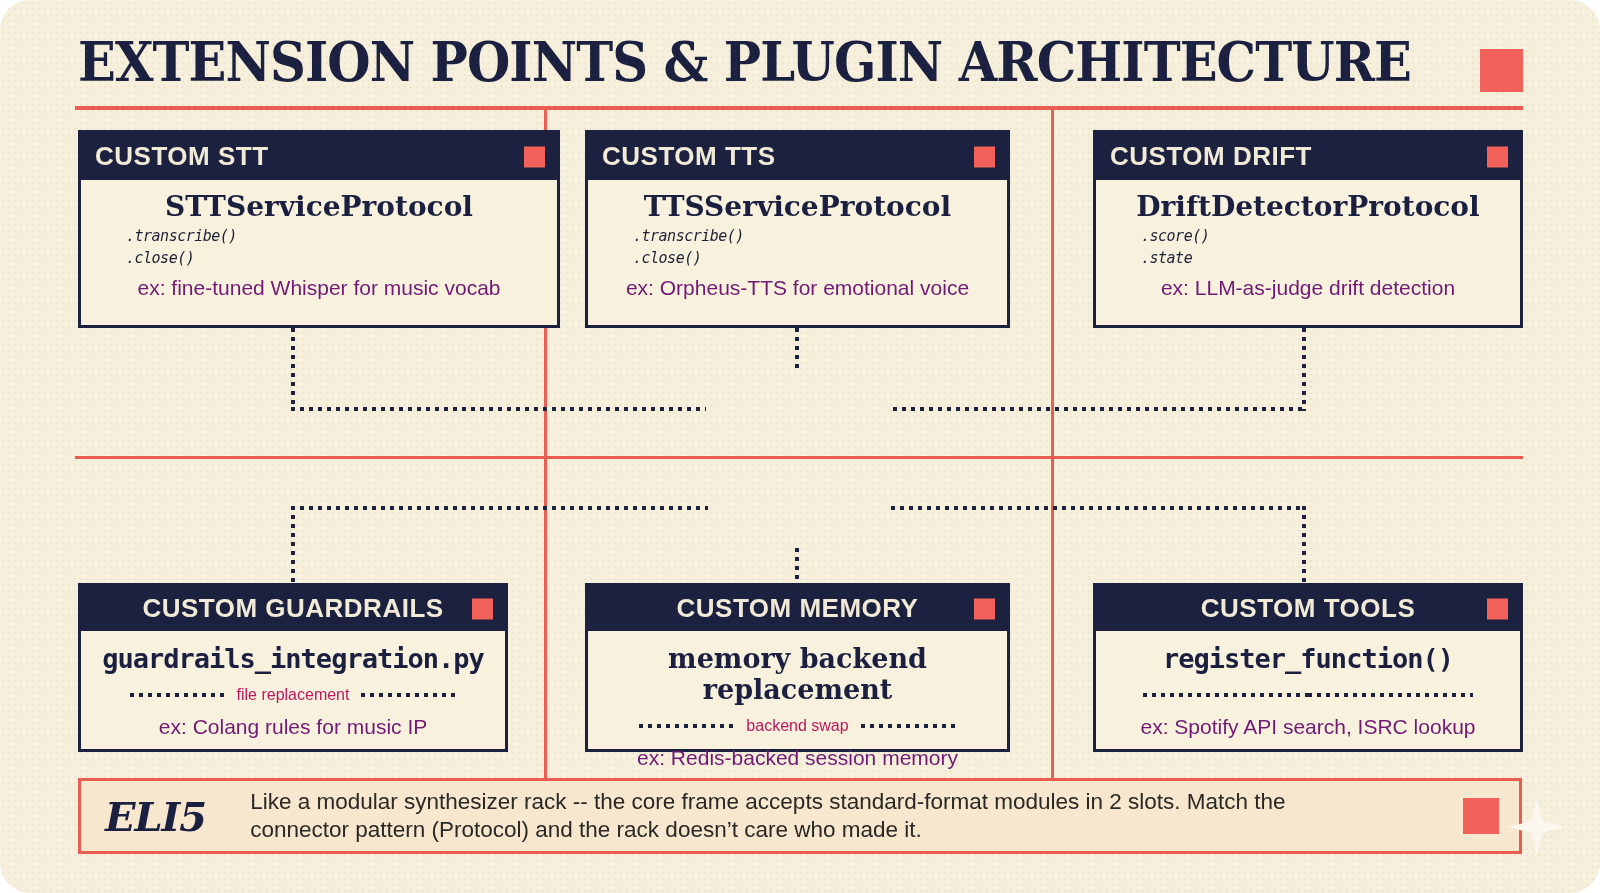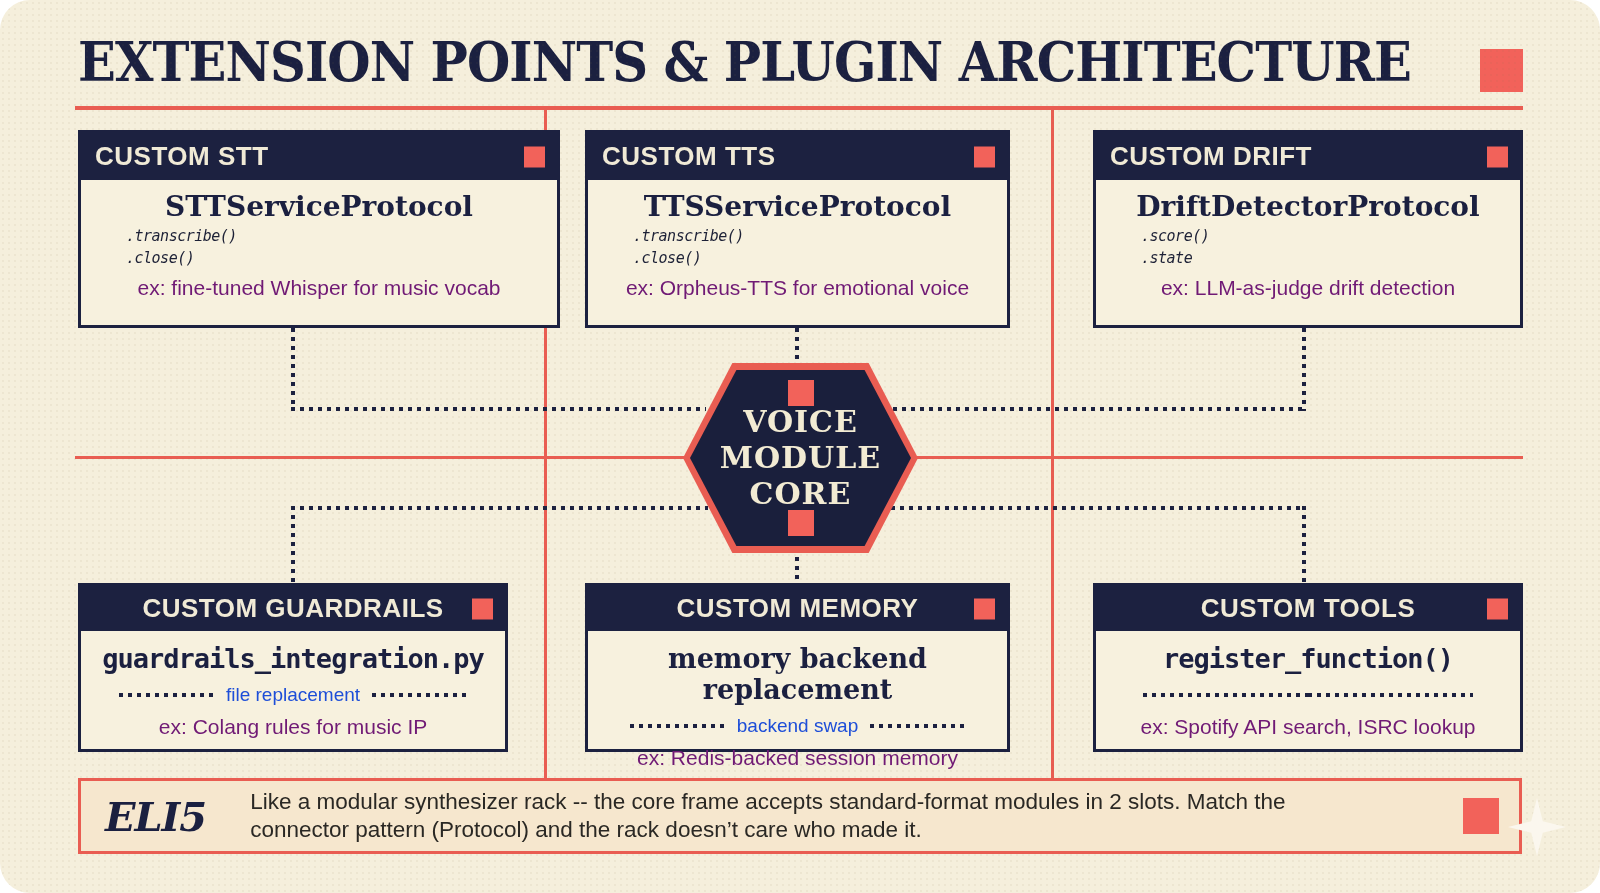--- a/index.html
+++ b/index.html
@@ -85,21 +85,21 @@
   .main-line.serif{font-family:"DejaVu Serif","Liberation Serif",serif;}
   .sub-row{
     display:flex;align-items:center;justify-content:center;
     gap:12px;margin-top:10px;height:22px;
   }
   .sub-row .dots{
     width:95px;height:4px;
     background:repeating-linear-gradient(to right,var(--navy) 0 4px,transparent 4px 9px);
   }
   .sub-row .sub-label{
-    font-family:"Liberation Sans",sans-serif;font-size:19px;color:#1d4ed8;
+    font-family:"Liberation Sans",sans-serif;font-size:16px;color:#be185d;
   }
   .sub-row.no-label{gap:0;}
   .sub-row.no-label .dots{width:165px;}
   
   .hex-outer{
     position:absolute;left:683px;top:363px;width:235px;height:190px;z-index:3;
     background:var(--salmon);
     clip-path:polygon(0% 50%,21% 0%,79% 0%,100% 50%,79% 100%,21% 100%);
   }
   .hex-inner{
@@ -187,31 +187,20 @@
     <div class="box-header">
       <span class="hdr-label">CUSTOM DRIFT</span>
       <span class="accent-sq"></span>
     </div>
     <div class="protocol">DriftDetectorProtocol</div>
     <div class="method">.score()</div>
     <div class="method">.state</div>
     <div class="example">ex: LLM-as-judge drift detection</div>
   </div>
 
-  <div class="hex-outer">
-    <div class="hex-inner">
-      <span class="hex-sq top"></span>
-      <div class="hex-text">
-        <div>VOICE</div>
-        <div>MODULE</div>
-        <div>CORE</div>
-      </div>
-      <span class="hex-sq bottom"></span>
-    </div>
-  </div>
 
   <div class="box bottom-box" style="left:78px;width:430px">
     <div class="box-header centered">
       <span class="hdr-label">CUSTOM GUARDRAILS</span>
       <span class="accent-sq"></span>
     </div>
     <div class="main-line mono">guardrails_integration.py</div>
     <div class="sub-row">
       <span class="dots"></span>
       <span class="sub-label">file replacement</span>

